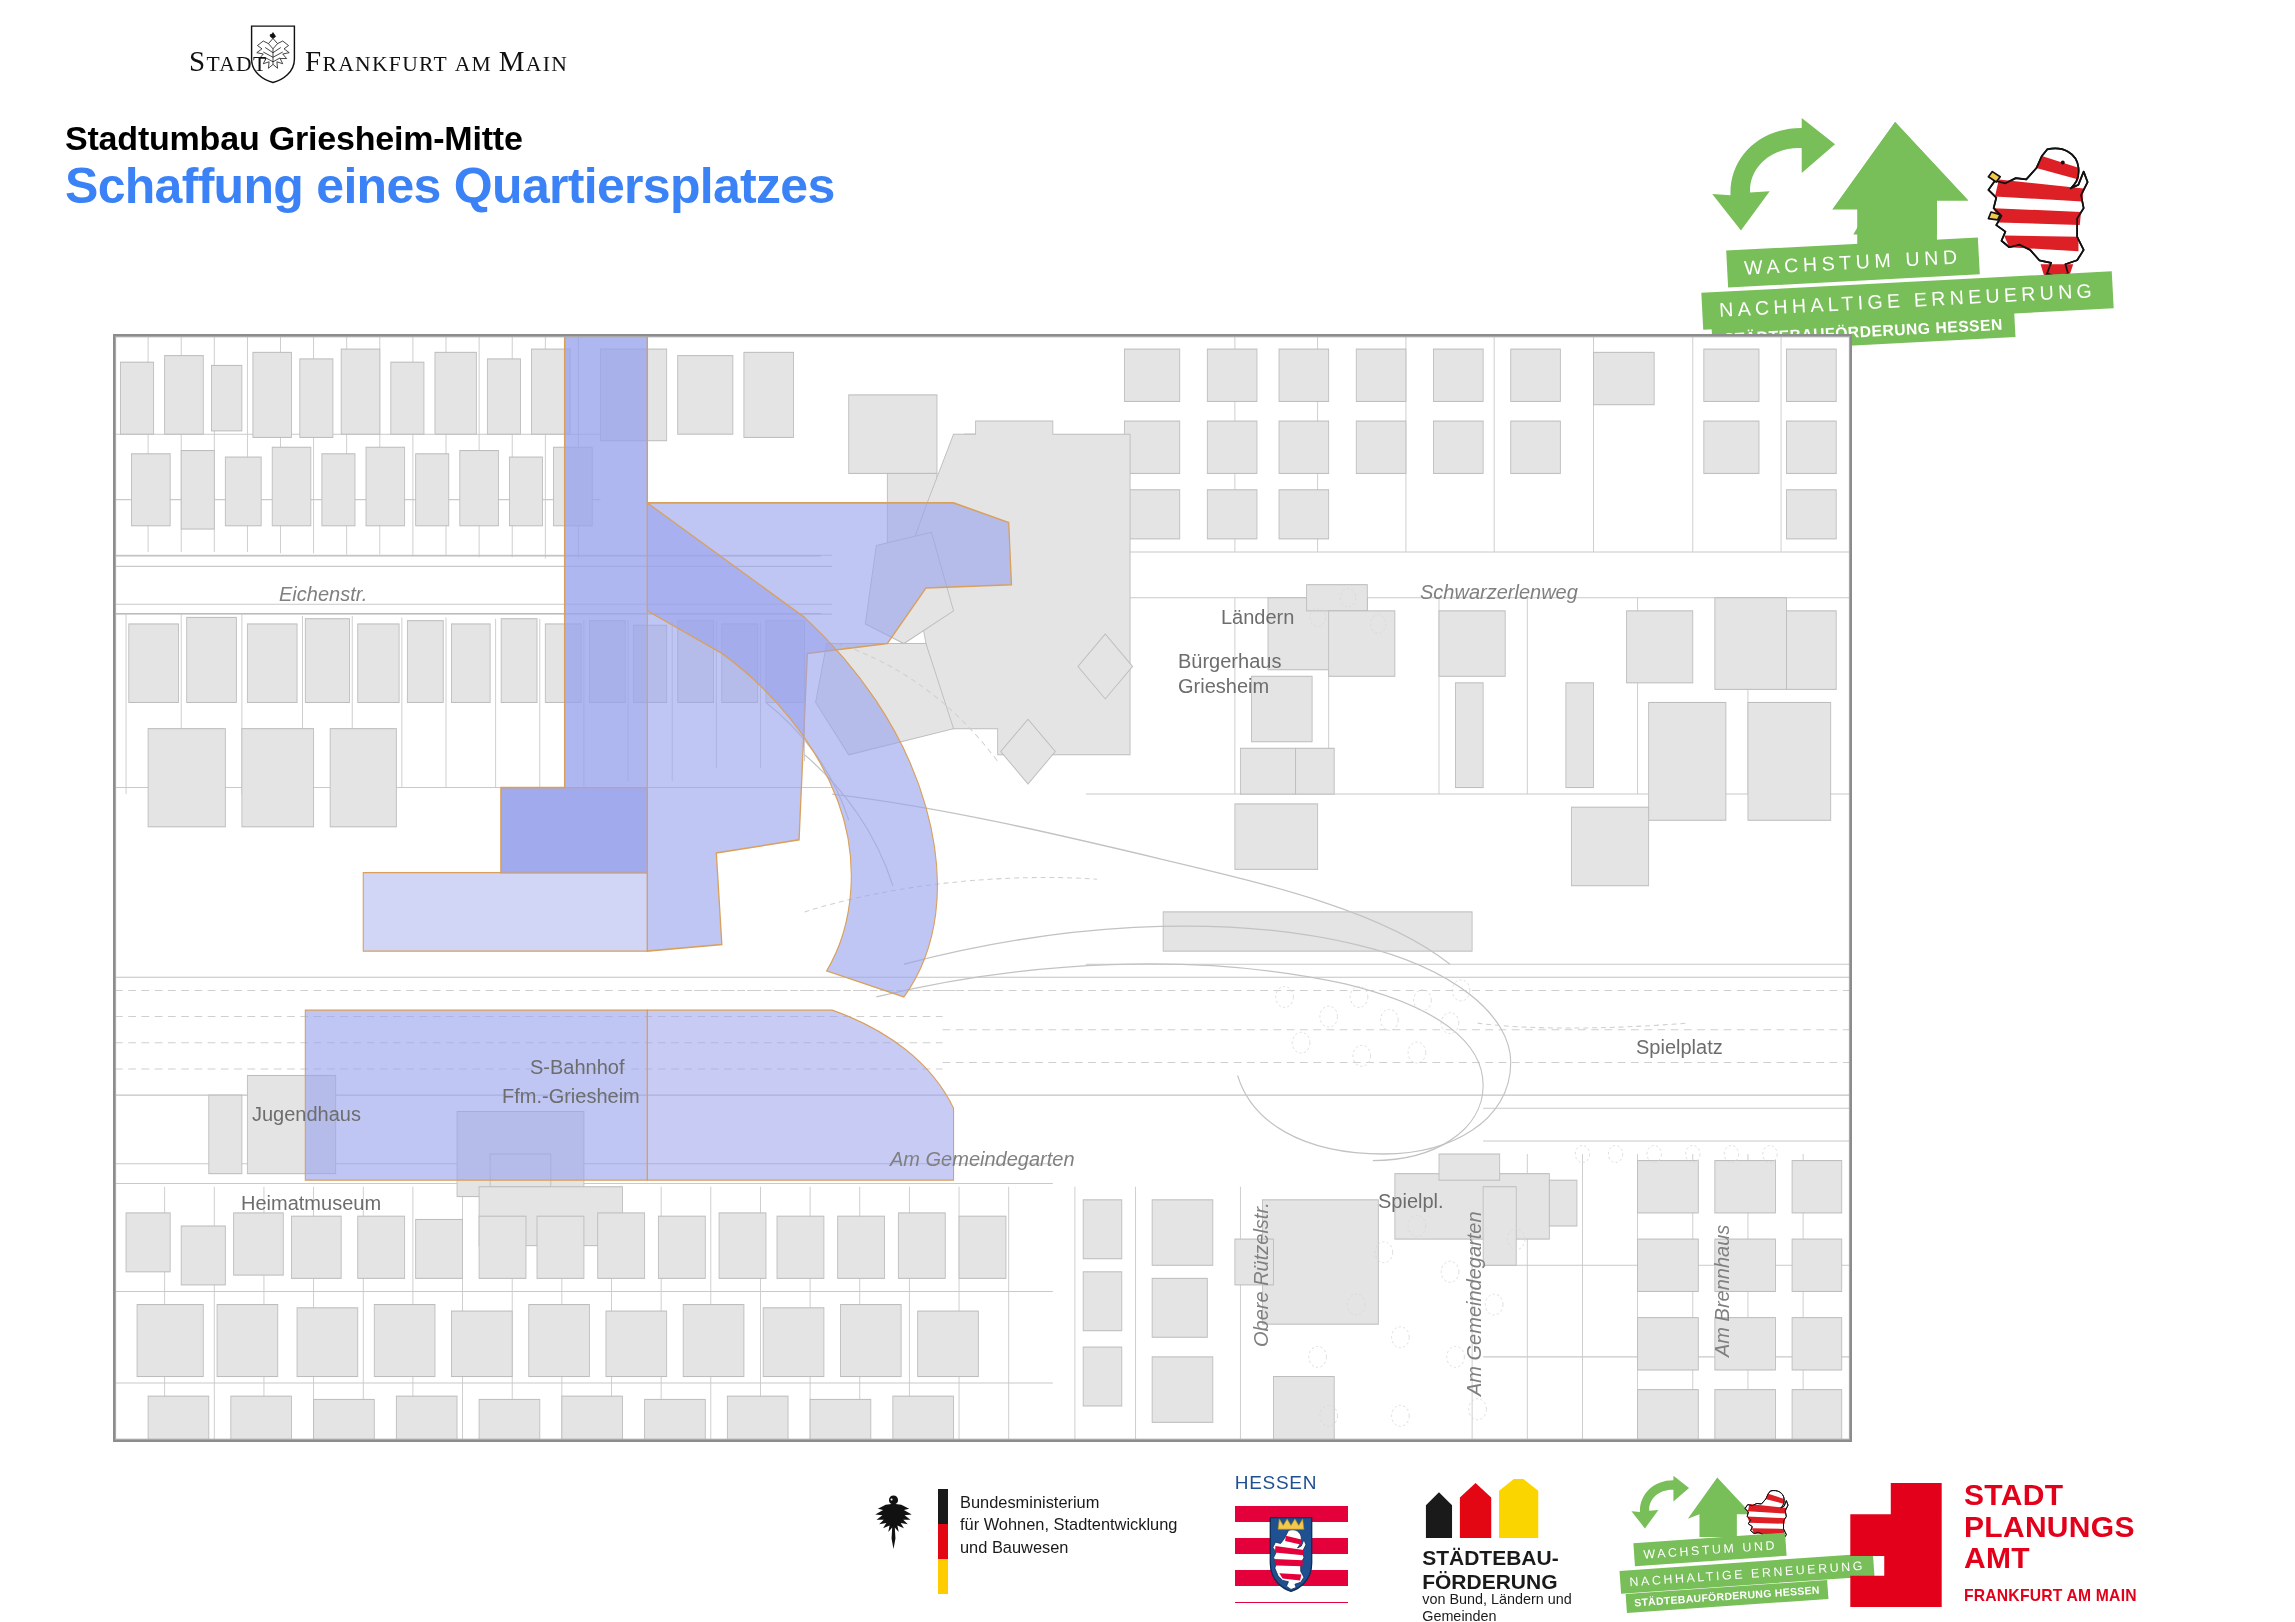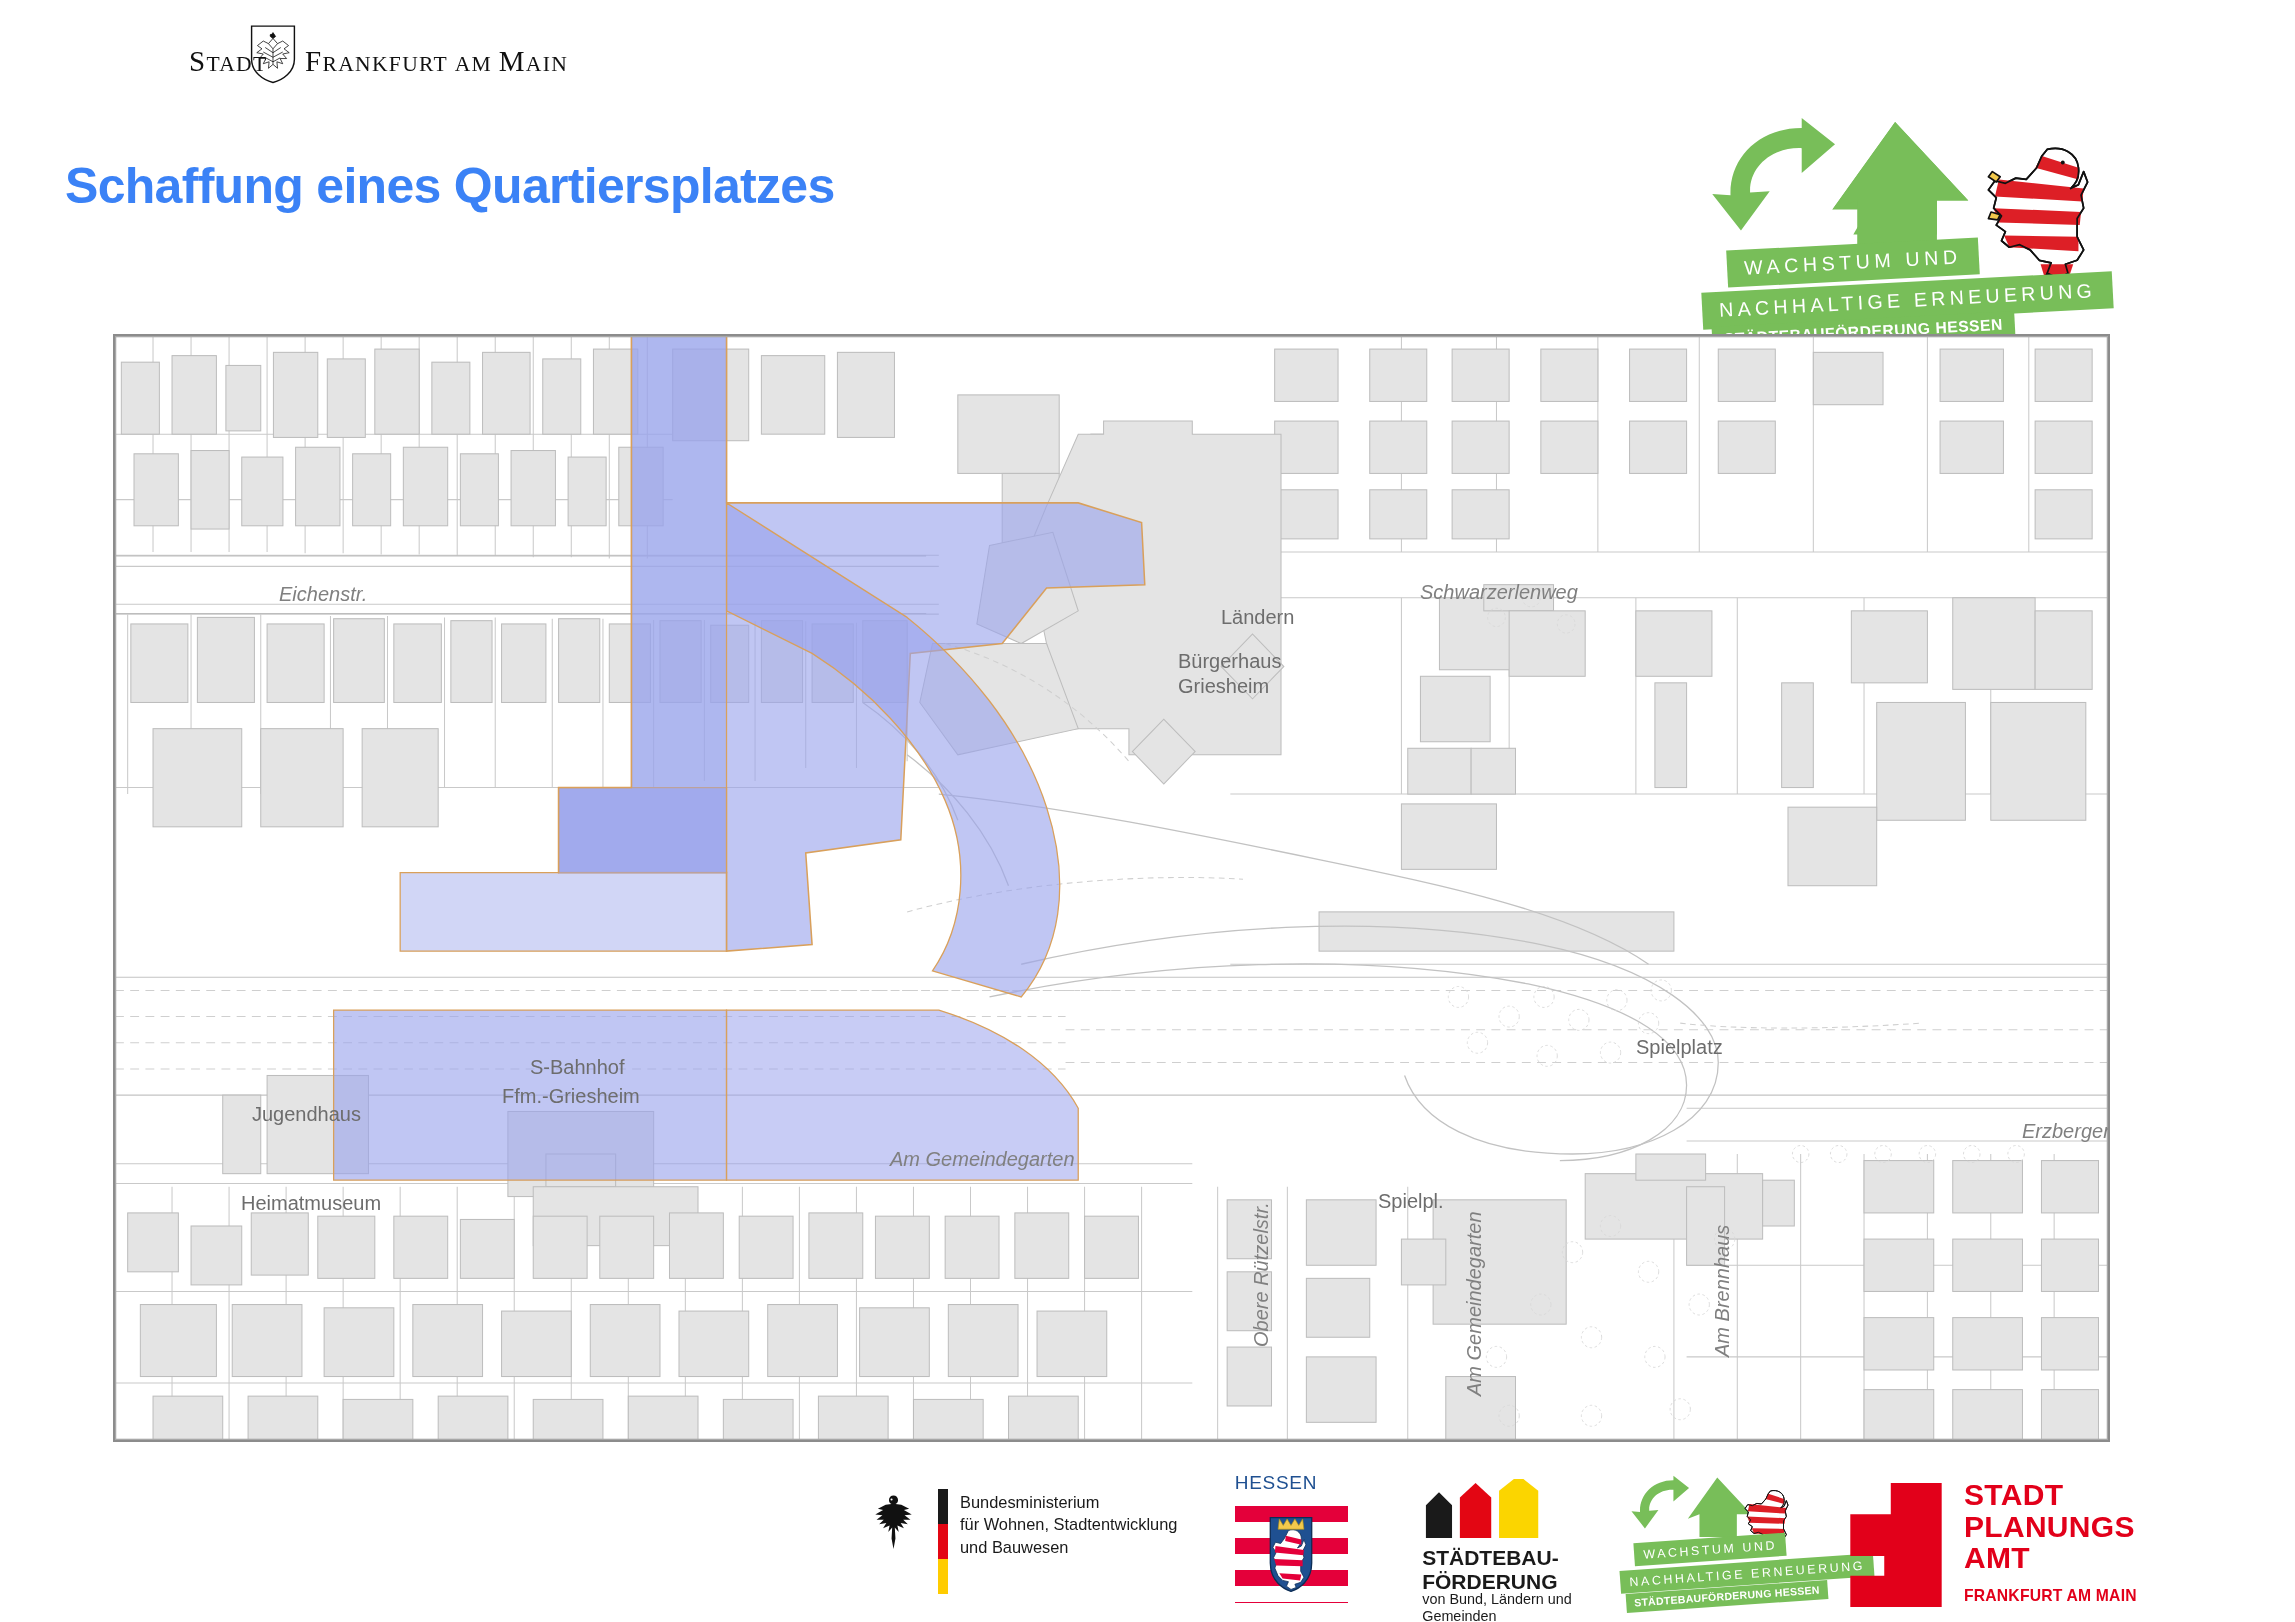--- a/index.html
+++ b/index.html
@@ -43,21 +43,21 @@
     padding:7.2px 17px 7.2px 17px;
   }
   #gl-band1{left:19.6px;top:126px;transform:rotate(-3deg);}
   #gl-band2{left:-4.6px;top:164px;transform:rotate(-3deg);}
   #gl-band2 span{letter-spacing:4.3px;}
   #gl-band3{left:4.6px;top:201px;transform:rotate(-3deg);background:#78be59;}
   #gl-band3 span{font-size:15.7px;letter-spacing:0.5px;font-weight:bold;padding:3.9px 11.8px;}
 
   
   #map-frame{
-    position:absolute;left:113px;top:334px;width:1997px;height:1108px;
+    position:absolute;left:113px;top:334px;width:1739px;height:1108px;
     border:2px solid #8c8c8c;background:#ffffff;overflow:hidden;
     box-sizing:border-box;
   }
   #map-canvas{position:absolute;left:0;top:0;width:100%;height:100%;}
   .maplabel{
     position:absolute;color:#6f6f6f;white-space:nowrap;
     font-family:"Liberation Sans", sans-serif;
   }
   .maplabel.street{font-style:italic;font-size:20px;color:#808080;}
   .maplabel.poi{font-size:20px;color:#6d6d6d;}
@@ -121,20 +121,21 @@
       </g>
     </svg>
     <div class="txt a">
       <span class="smallcapstext"><span class="cap">S</span><span class="sm">TADT</span></span>
     </div>
     <div class="txt b">
       <span class="smallcapstext"><span class="cap">F</span><span class="sm">RANKFURT</span><span class="sm">&nbsp;AM&nbsp;</span><span class="cap">M</span><span class="sm">AIN</span></span>
     </div>
   </div>
 
+  <div id="title-sub">Stadtumbau Griesheim-Mitte</div>
   <div id="title-main">Schaffung eines Quartiersplatzes</div>
 
   <div id="hessen-logo">
     <svg class="gl-arrow" style="left:0;top:0;width:307px;height:157px;" viewBox="0 0 470 240">
       <path d="M145 15 C78 15 34 62 36 118 L8 116 L52 172 L96 112 L66 114 C64 76 98 44 145 46 L145 84 L196 40 L145 0 Z" fill="#78be59"></path>
       <path d="M288 6 L192 140 L246 140 L224 178 L352 178 L352 126 L332 126 L400 126 L288 6 Z" fill="#78be59"></path>
       <path d="M288 6 L400 126 L352 126 L352 200 L230 200 L230 126 L192 140 Z" fill="#78be59"></path>
     </svg>
 
     <svg style="position:absolute;left:272px;top:21px;width:118px;height:150px;" viewBox="0 0 180 230">

